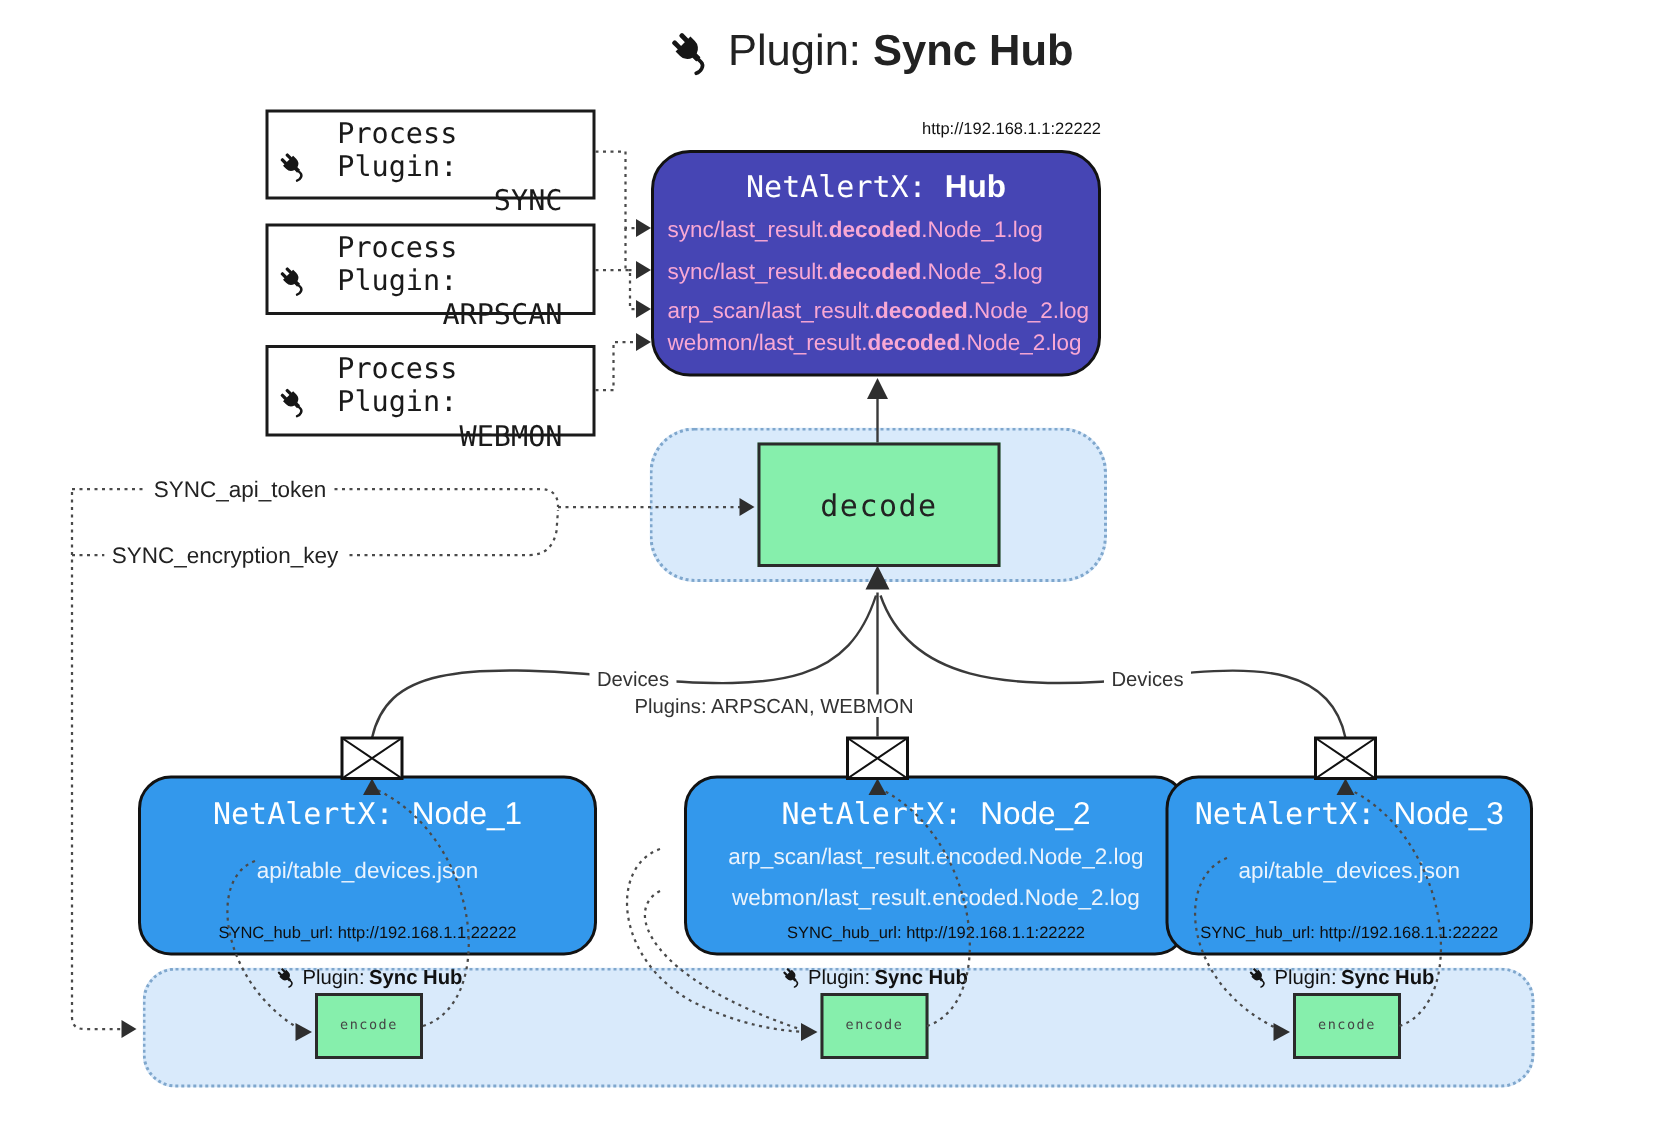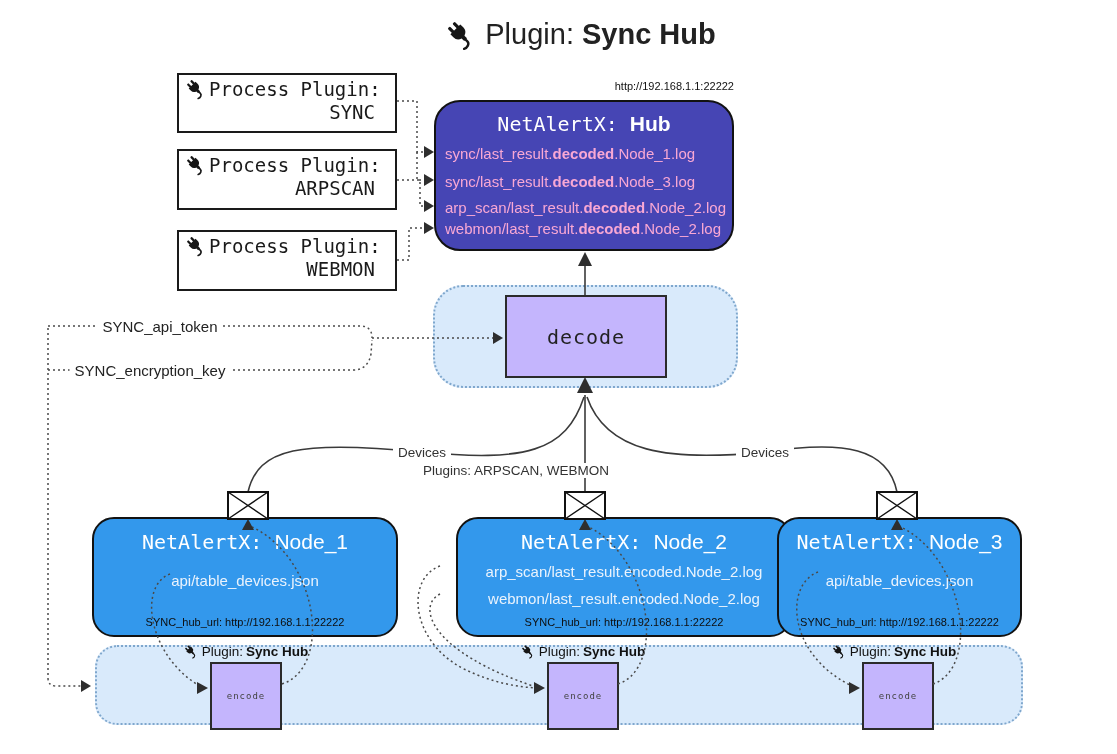--- a/index.html
+++ b/index.html
@@ -25,39 +25,39 @@
 
   
   .title{left:0;right:0;top:18px;display:flex;justify-content:center;align-items:center;gap:8px;transform:translateX(22px);font-size:29px;color:#222}
   .title b{font-weight:bold}
 
   
   .plug{display:inline-block;vertical-align:middle;fill:#161616}
 
   
   .proc{left:177px;width:220px;background:#fff;border:2px solid #1a1a1a;padding:3px 0 5px 6px}
-  .proc .r1{display:flex;align-items:flex-end;gap:2px;font-size:19px}
+  .proc .r1{display:flex;align-items:flex-end;gap:18px;font-size:19px}
   .proc .r2{text-align:right;font-size:19px;padding-right:20px;margin-top:1px}
 
   
   .hub-url{left:434px;width:300px;top:80px;text-align:right;font-size:11px;color:#111}
   .hub{left:434px;top:100px;width:300px;height:151px;background:var(--hub-fill);
        border:2.5px solid #121212;border-radius:26px;color:#fff}
   .hub-title{position:absolute;left:0;right:0;top:10px;text-align:center;font-size:20px}
   .hub-title .bold{font-family:"Liberation Sans",sans-serif;font-weight:bold;font-size:21px}
   .hublog{position:absolute;left:9px;font-size:15px;color:#f9a8d4;white-space:nowrap}
   .hublog b{font-weight:bold}
 
   
   .panel{background:var(--panel-fill);border:2px dotted var(--panel-border)}
   .decode-panel{left:433px;top:285px;width:305px;height:103px;border-radius:30px}
   .bar-panel{left:95px;top:645px;width:928px;height:80px;border-radius:22px}
-  .whitebox{background:#c4b5fd;border:2px solid #2b2b2b;display:flex;align-items:center;justify-content:center}
+  .whitebox{background:#86efac;border:2px solid #2b2b2b;display:flex;align-items:center;justify-content:center}
   .decode-box{left:505px;top:295px;width:162px;height:83px;font-size:20px;letter-spacing:1px;color:#222}
-  .encode-box{width:72px;height:68px;font-size:9px;letter-spacing:1px;color:#444}
+  .encode-box{width:72px;height:44px;font-size:9px;letter-spacing:1px;color:#444}
 
   
   .node{background:var(--node-fill);border:2.5px solid #121212;border-radius:22px;color:#fff}
   .node-title{position:absolute;left:0;right:0;top:11px;text-align:center;font-size:20px;white-space:nowrap}
   .node-title .bold{font-family:"Liberation Sans",sans-serif;font-weight:normal;font-size:21px}
   .nfile{position:absolute;left:0;right:0;text-align:center;font-size:15px;color:#eaf3fd;white-space:nowrap}
   .nurl{position:absolute;left:0;right:0;bottom:7px;text-align:center;font-size:11px;color:#0e0e0e;white-space:nowrap}
 
   
   .barlabel{transform:translateX(-50%);top:644px;display:flex;align-items:center;gap:3px;font-size:13.5px;color:#111;white-space:nowrap}

